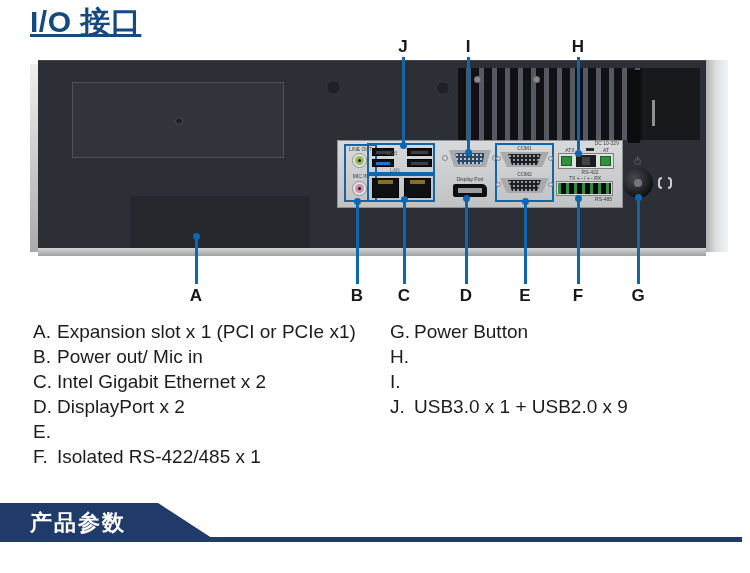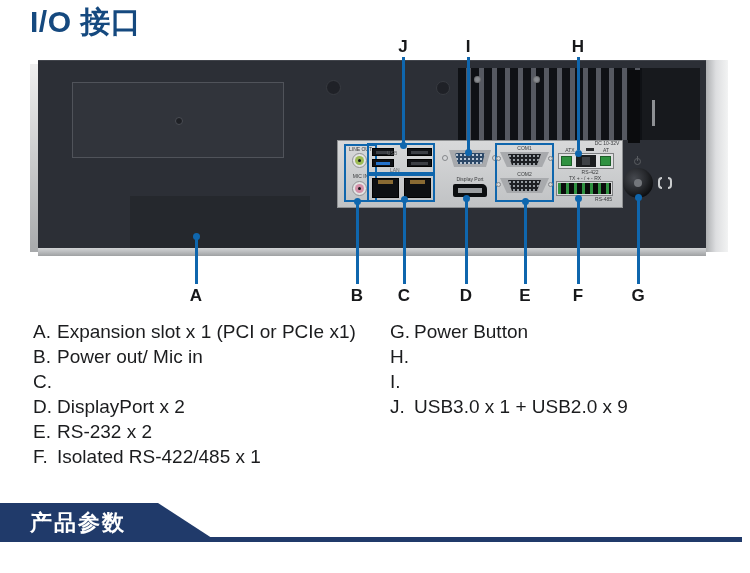--- a/index.html
+++ b/index.html
@@ -2,21 +2,21 @@
 <html><head>
 <meta charset="utf-8">
 <style>
   html,body{margin:0;padding:0;background:#fff;}
   .page{position:relative;width:750px;height:573px;background:#fff;overflow:hidden;
         font-family:"Liberation Sans",sans-serif;}
   .abs{position:absolute;}
 
   
   .title{position:absolute;left:30px;top:2px;margin:0;font-size:30px;font-weight:700;
-         color:#15497f;letter-spacing:0.5px;}
+         color:#15497f;letter-spacing:0.5px;text-decoration:underline;}
 
   
   .photo{position:absolute;left:30px;top:60px;width:698px;height:198px;}
   .bez-l{left:0;top:4px;width:14px;height:188px;background:linear-gradient(180deg,#efefef,#a8aaac);}
   .bez-r{left:676px;top:0;width:22px;height:192px;background:linear-gradient(90deg,#aeb0b2 0%,#dddee0 45%,#f2f3f3 100%);}
   .chassis{left:8px;top:0;width:670px;height:189px;background:#2c2f36;border-top:1px solid #41444b;box-sizing:border-box;}
   .botstrip{left:8px;top:188px;width:668px;height:8px;background:linear-gradient(180deg,#d2d4d6,#9fa1a3);}
   .plate{left:42px;top:22px;width:212px;height:76px;background:#31343b;border:1px solid #50535a;box-sizing:border-box;}
   .plate-screw{left:145px;top:57px;width:6px;height:6px;border-radius:50%;background:#1e2025;border:1px solid #4a4d54;}
   .vent1{left:296px;top:20px;width:13px;height:13px;border-radius:50%;background:#1f2127;border:1px solid #383b41;}
@@ -261,28 +261,28 @@
     <div class="lrow">
       <span>A.</span>
       <span>Expansion slot x 1 (PCI or PCIe x1)</span>
     </div>
     <div class="lrow">
       <span>B.</span>
       <span>Power out/ Mic in</span>
     </div>
     <div class="lrow">
       <span>C.</span>
+      <span>Intel Gigabit Ethernet x 2</span>
     </div>
     <div class="lrow">
       <span>D.</span>
       <span>DisplayPort x 2</span>
     </div>
     <div class="lrow">
       <span>E.</span>
-      <span>RS-232 x 2</span>
     </div>
     <div class="lrow">
       <span>F.</span>
       <span>Isolated RS-422/485 x 1</span>
     </div>
   </div>
 
   <div class="legend legend-right">
     <div class="lrow">
       <span>G.</span>

